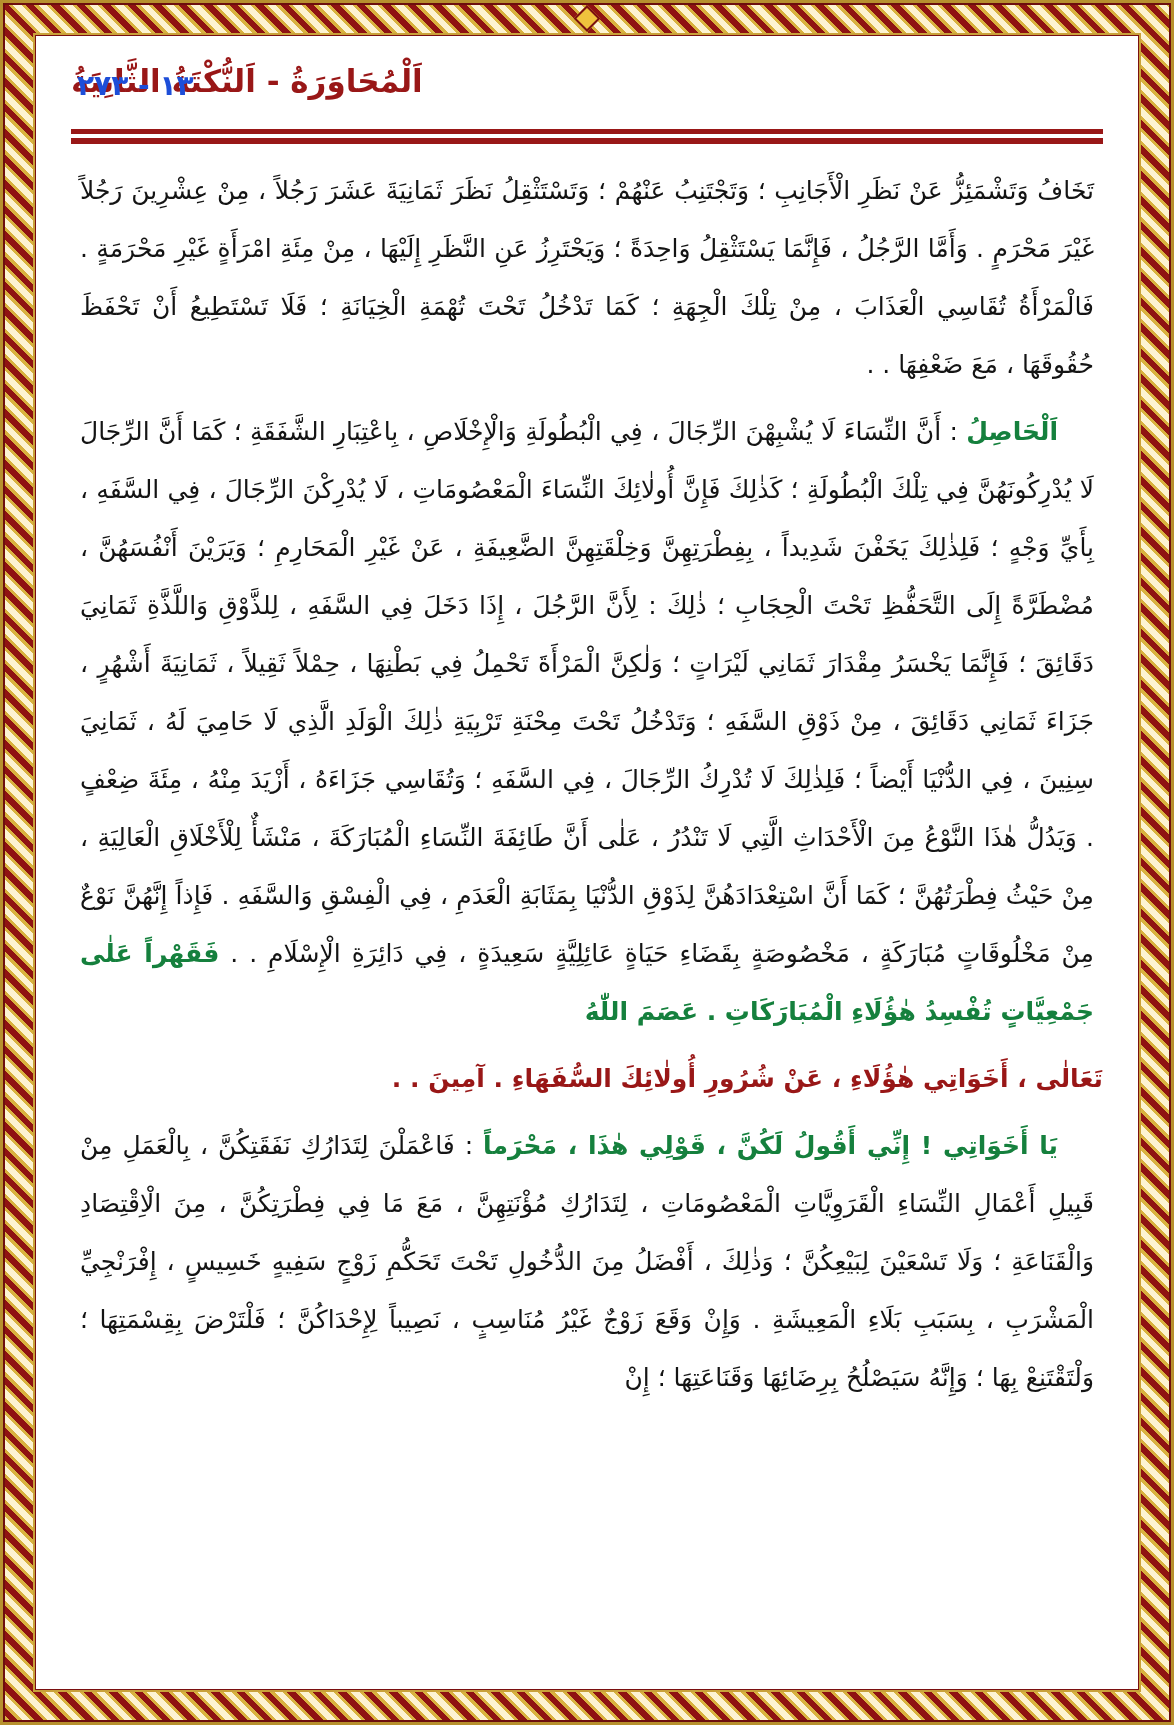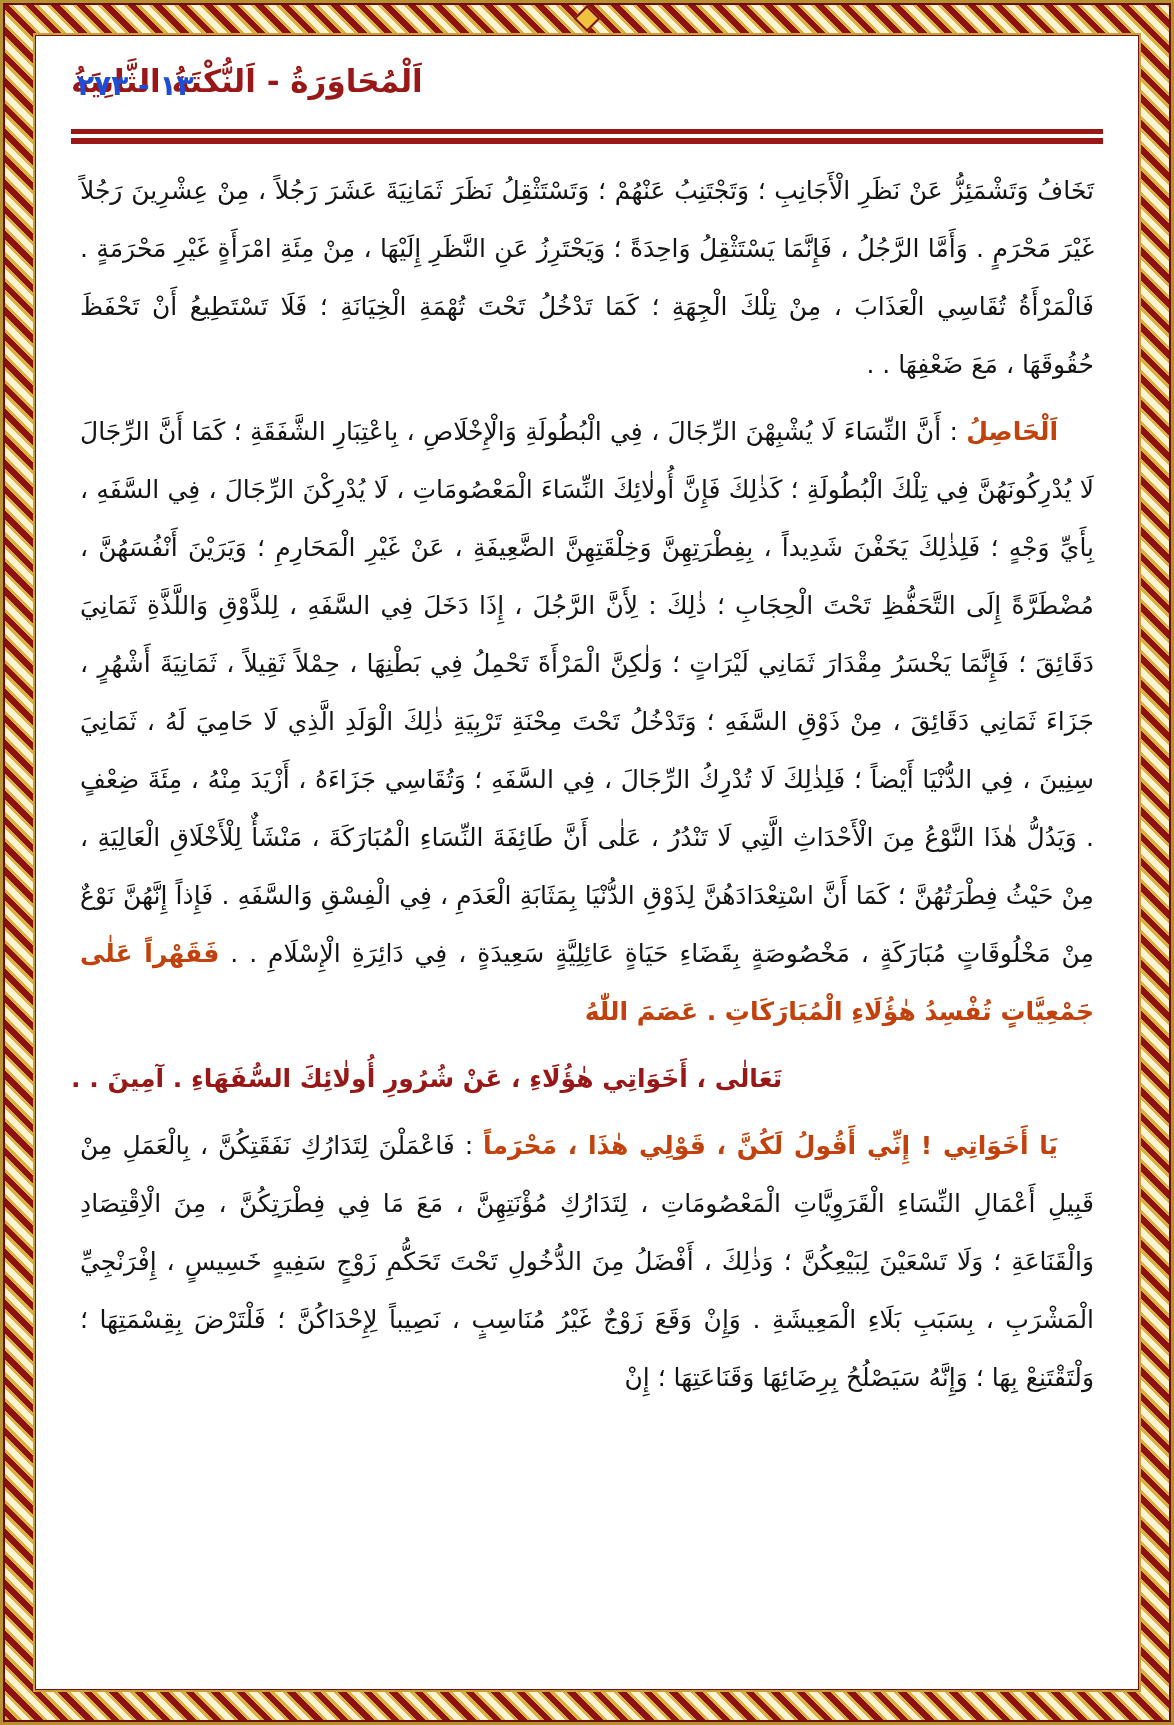--- a/index.html
+++ b/index.html
@@ -74,23 +74,23 @@
   .body-text {
     margin-top: 18px;
     font-size: 25px;
     line-height: 2.32;
     color: #141414;
     text-align: justify;
     text-justify: inter-word;
   }
   .body-text p { margin: 9px; padding: 0; }
   .body-text p.indent { text-indent: 36px; }
-  .red { color: #c2410c; font-weight: bold; }
+  .red { color: #15803d; font-weight: bold; }
   .closing-line {
-    text-align: left;
+    text-align: right;
     color: #991717;
     font-weight: bold;
     font-size: 25px;
     line-height: 2.32;
   }
 </style>
 </head>
 <body>
 
 <div class="page">

